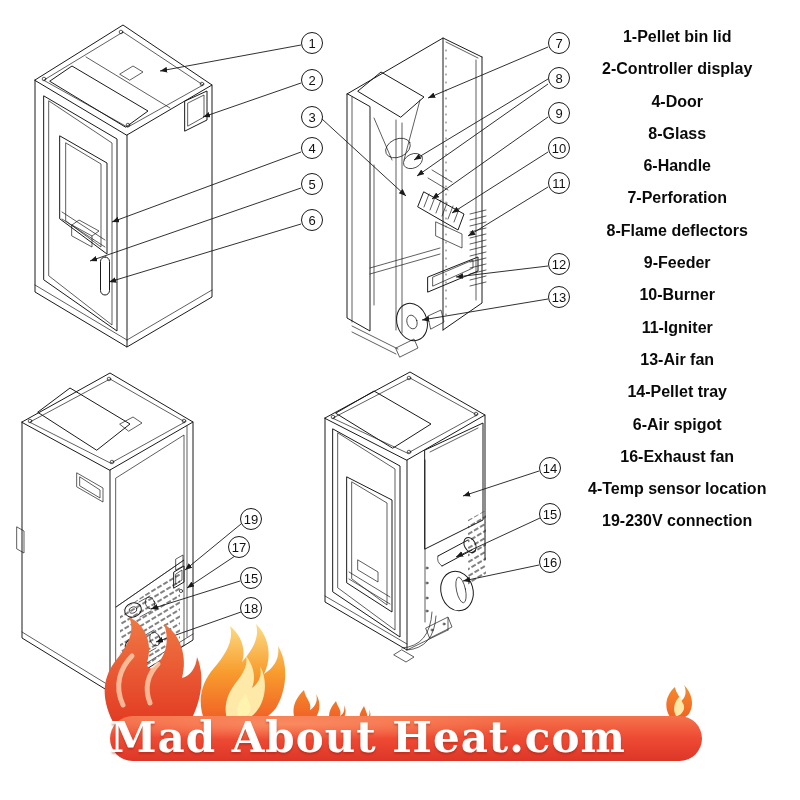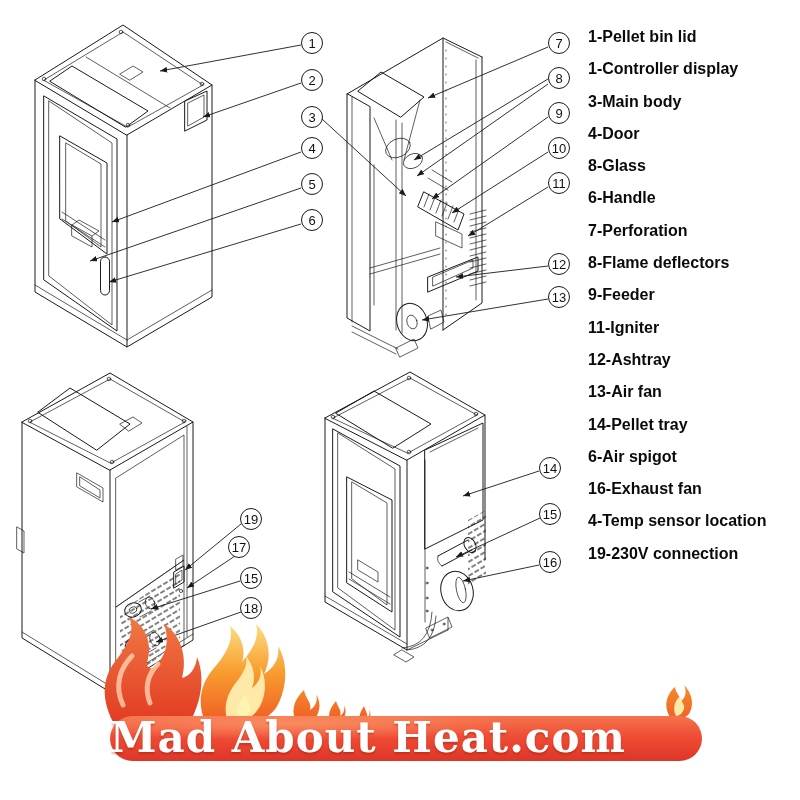--- a/index.html
+++ b/index.html
@@ -6,21 +6,21 @@
   .stage{position:relative;width:800px;height:800px;background:#fff;overflow:hidden;
          font-family:"Liberation Sans",sans-serif;}
   .stage svg{position:absolute;left:0;top:0;}
   .ln{fill:none;stroke:var(--line-color,#1a1a1a);stroke-width:1;stroke-linejoin:round;stroke-linecap:round;}
   .ln2{fill:none;stroke:var(--line-color,#1a1a1a);stroke-width:.7;stroke-linejoin:round;stroke-linecap:round;}
   .ld{fill:none;stroke:var(--line-color,#1a1a1a);stroke-width:.9;marker-end:url(#arr);}
   .callout{position:absolute;width:22px;height:22px;border:1.4px solid var(--line-color,#1a1a1a);
            border-radius:50%;background:#fff;display:flex;align-items:center;justify-content:center;
            font-size:13px;color:#111;z-index:4;box-sizing:border-box;}
   .legend{position:absolute;left:588px;top:21px;z-index:4;}
-  .legend .li{height:32.3px;line-height:32.3px;font-size:16px;font-weight:700;color:#0a0a0a;white-space:nowrap;}
+  .legend .li{height:32.3px;line-height:32.3px;font-size:16px;font-weight:700;color:#0a0a0a;white-space:nowrap;text-align:center;}
   .flames{z-index:2;}
   .banner{position:absolute;left:110px;top:716px;width:592px;height:45px;border-radius:34px;z-index:3;
           display:flex;align-items:center;justify-content:flex-start;
           background:radial-gradient(ellipse 60% 55% at 30% 18%, rgba(255,170,120,.55), rgba(255,170,120,0) 65%),
                      linear-gradient(180deg,var(--banner-top,#f5744c) 0%,var(--banner-mid,#ee4b34) 48%,var(--banner-bottom,#dd3628) 100%);}
   .banner-text{font-family:"DejaVu Serif","Liberation Serif",serif;font-weight:700;font-size:42px;
                color:#fff;letter-spacing:1px;padding-bottom:2px;
                text-shadow:0 2px 2px rgba(140,20,0,.35);white-space:nowrap;}
 </style>
 </head>
@@ -305,30 +305,29 @@
     </div>
   <div class="callout" style="left:539px;top:503px">
       <span>15</span>
     </div>
   <div class="callout" style="left:539px;top:551px">
       <span>16</span>
     </div>
 
   <div class="legend">
     <div class="li">1-Pellet bin lid</div>
-    <div class="li">1-Controller display</div>
-    <div class="li">3-Main body</div>
+    <div class="li">2-Controller display</div>
     <div class="li">4-Door</div>
     <div class="li">8-Glass</div>
     <div class="li">6-Handle</div>
     <div class="li">7-Perforation</div>
     <div class="li">8-Flame deflectors</div>
     <div class="li">9-Feeder</div>
+    <div class="li">10-Burner</div>
     <div class="li">11-Igniter</div>
-    <div class="li">12-Ashtray</div>
     <div class="li">13-Air fan</div>
     <div class="li">14-Pellet tray</div>
     <div class="li">6-Air spigot</div>
     <div class="li">16-Exhaust fan</div>
     <div class="li">4-Temp sensor location</div>
     <div class="li">19-230V connection</div>
   </div>
 
   <div class="banner">
     <span class="banner-text">Mad About Heat.com</span>

